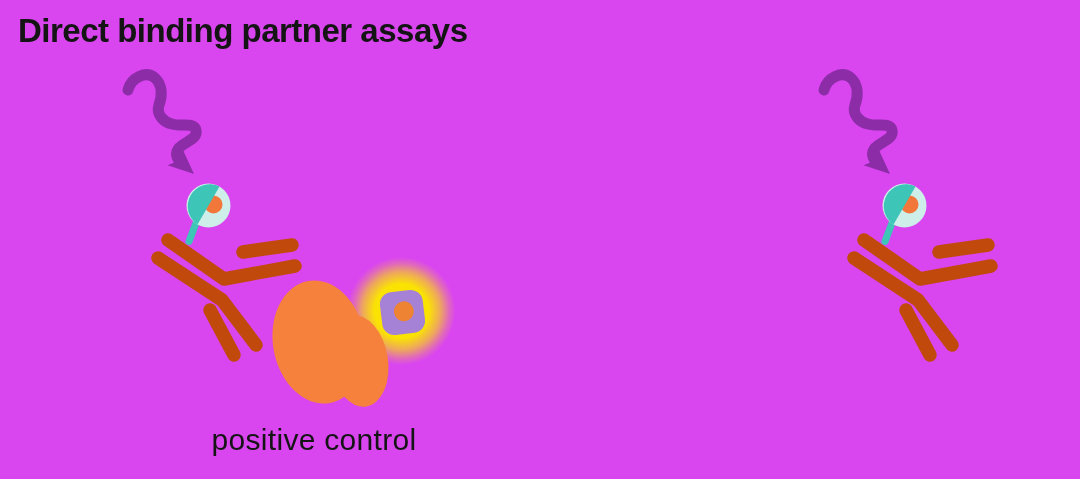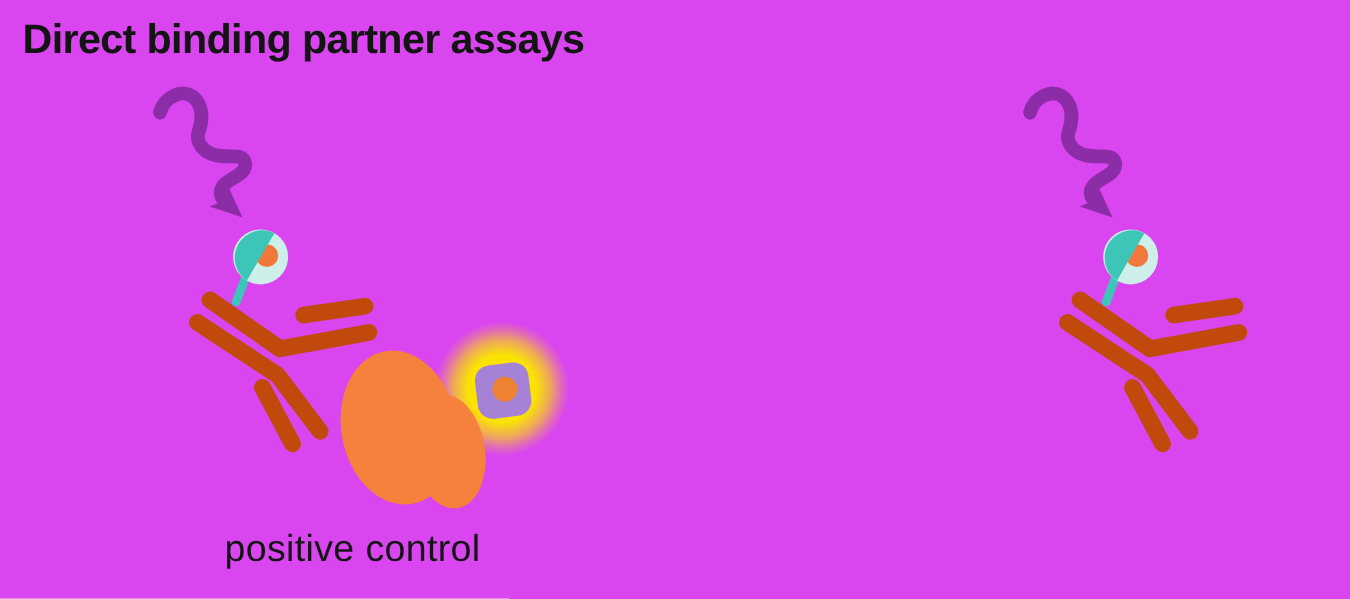--- a/index.html
+++ b/index.html
@@ -21,20 +21,21 @@
   }
   .caption{
     position:absolute;
     top:423px;
     transform:translateX(-50%);
     font-size:30px;
     font-weight:400;
     letter-spacing:0.3px;
     color:#141414;
     white-space:nowrap;
+    margin-left:32px;
   }
   .caption.pos{left:282px;}
   .caption.neg{left:932px;}
   svg.diagram{position:absolute;left:0;top:0;}
 </style>
 </head>
 <body>
 
 <div class="stage">
 

